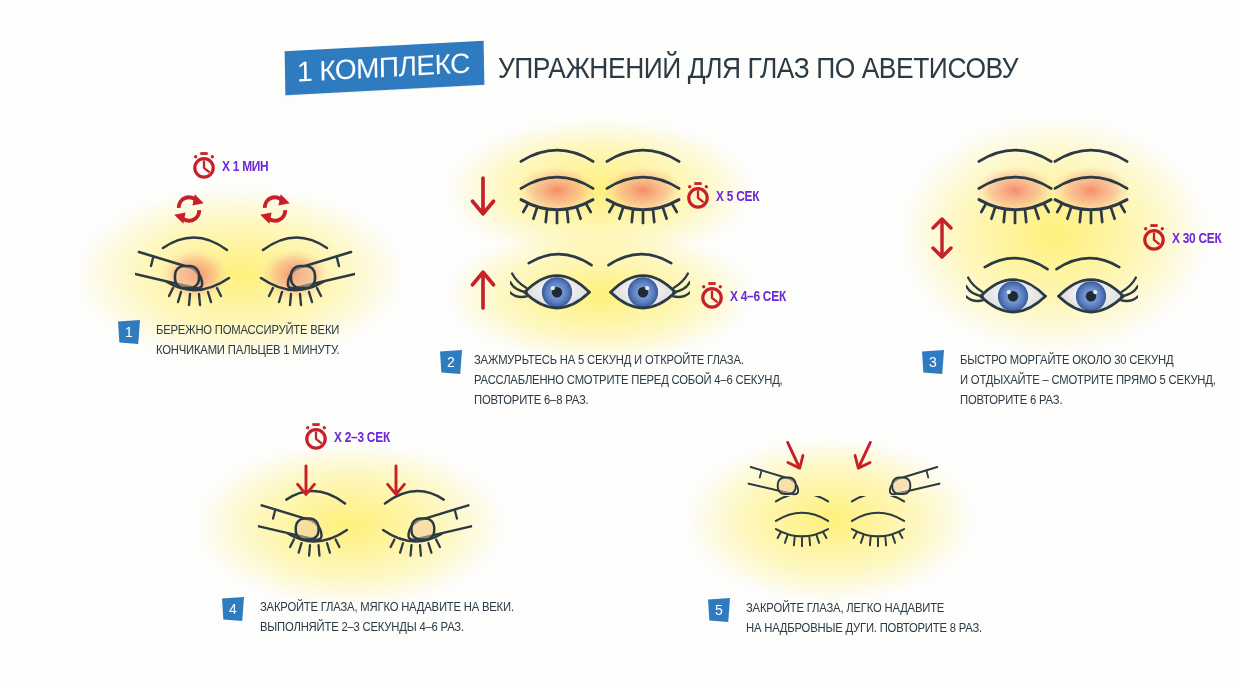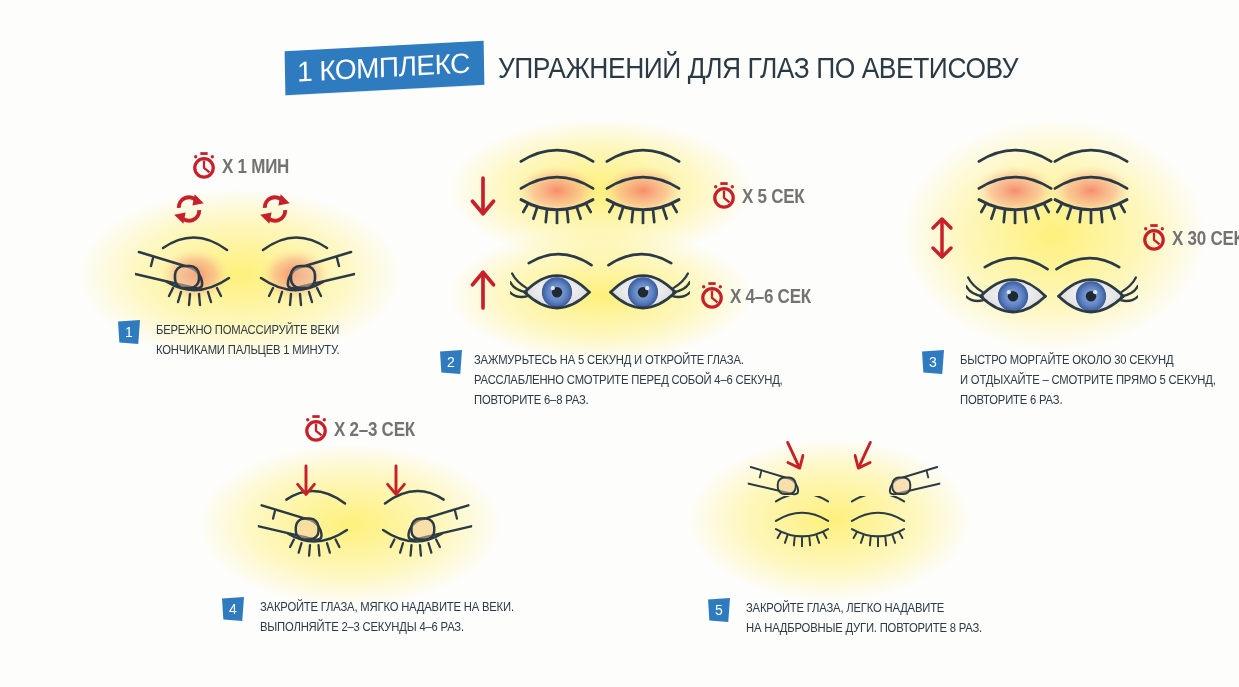--- a/index.html
+++ b/index.html
@@ -22,21 +22,21 @@
     .glow {
       position:absolute; border-radius:50%;
       background: radial-gradient(ellipse at center, rgba(255,236,80,0.75) 0%, rgba(255,240,120,0.45) 45%, rgba(255,250,200,0) 72%);
     }
     .step-text { font-size:12.5px; line-height:20px; color:#2b3a44; letter-spacing:-0.2px; transform:scaleX(0.9); transform-origin:left top; white-space:nowrap; }
     .num-badge {
       width:22px; height:24px; background:#2f7bc0; color:#fff; font-size:14px;
       display:flex; align-items:center; justify-content:center;
       clip-path: polygon(0 6%, 100% 0, 92% 100%, 6% 94%);
     }
-    .timer { display:flex; align-items:center; color:#737373; font-size:20px; font-weight:bold; letter-spacing:-0.3px; }
+    .timer { display:flex; align-items:center; color:#6d28d9; font-size:14px; font-weight:bold; letter-spacing:-0.3px; }
     .timer svg { margin-right:6px; }
     .timer span { transform:scaleX(0.85); transform-origin:left center; white-space:nowrap; }
   </style>
 </head>
 <body>
 
 <svg width="0" height="0" style="position:absolute">
   <defs>
     <radialGradient id="lidRed" cx="50%" cy="50%" r="50%">
       <stop offset="0%" stop-color="#f47a62" stop-opacity="0.85"></stop>
@@ -176,21 +176,21 @@
       <use href="#arrowDown"></use>
     </svg>
   <svg class="abs" style="left:82px;top:10px" width="90" height="90" viewBox="0 0 80 70">
     <ellipse cx="40" cy="40" rx="36" ry="22" fill="url(#lidRed)"></ellipse>
       <use href="#closedEye"></use>
   </svg>
   <svg class="abs" style="left:168px;top:10px" width="90" height="90" viewBox="0 0 80 70">
     <ellipse cx="40" cy="40" rx="36" ry="22" fill="url(#lidRed)"></ellipse>
       <use href="#closedEye"></use>
   </svg>
-  <div class="abs timer" style="left:282px;top:52px">
+  <div class="abs timer" style="left:256px;top:52px">
     <svg width="24" height="28">
         <use href="#stopwatch"></use>
       </svg>
     <span>Х 5 СЕК</span>
   </div>
   <svg class="abs" style="left:40px;top:138px;transform:rotate(180deg)" width="26" height="42">
       <use href="#arrowDown"></use>
     </svg>
   <svg class="abs" style="left:80px;top:118px" width="94" height="74">
       <use href="#openEye"></use>
@@ -242,21 +242,21 @@
   <div class="abs num-badge" style="left:18px;top:220px">3</div>
   <div class="abs step-text" style="left:56px;top:220px">
     <div>БЫСТРО МОРГАЙТЕ ОКОЛО 30 СЕКУНД</div>
     <div>И ОТДЫХАЙТЕ – СМОТРИТЕ ПРЯМО 5 СЕКУНД,</div>
     <div>ПОВТОРИТЕ 6 РАЗ.</div>
   </div>
 </div>
 
 <div class="abs" style="left:200px;top:415px;width:320px;height:230px;">
   <div class="glow" style="left:0;top:30px;width:300px;height:160px;"></div>
-  <div class="abs timer" style="left:104px;top:0">
+  <div class="abs timer" style="left:104px;top:8px">
     <svg width="24" height="28">
         <use href="#stopwatch"></use>
       </svg>
     <span>Х 2–3 СЕК</span>
   </div>
   <svg class="abs" style="left:55px;top:60px" width="110" height="90" viewBox="0 0 110 95">
     <path d="M30 26 Q60 6 92 30" fill="none" stroke="#2b3a44" stroke-width="2.6" stroke-linecap="round"></path>
     <path d="M32 62 Q62 80 94 58" fill="none" stroke="#2b3a44" stroke-width="2.6" stroke-linecap="round"></path>
     <g stroke="#2b3a44" stroke-width="2.4" stroke-linecap="round">
       <line x1="38" y1="68" x2="34" y2="76"></line>

